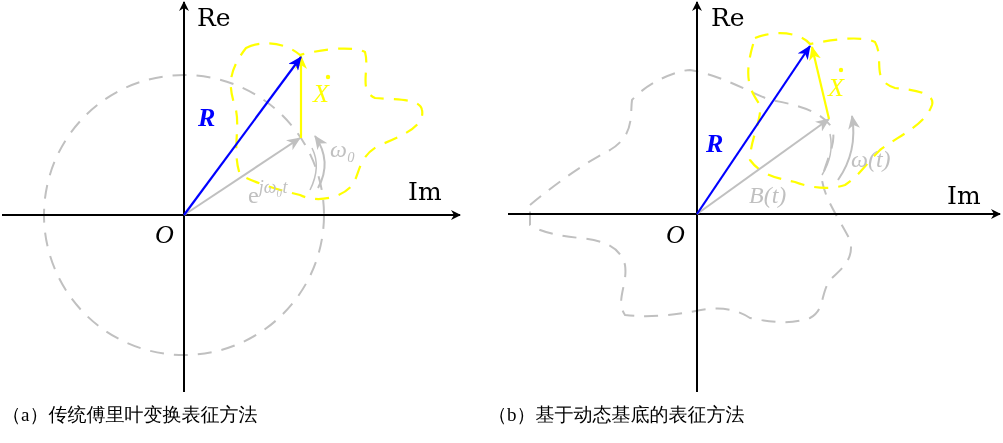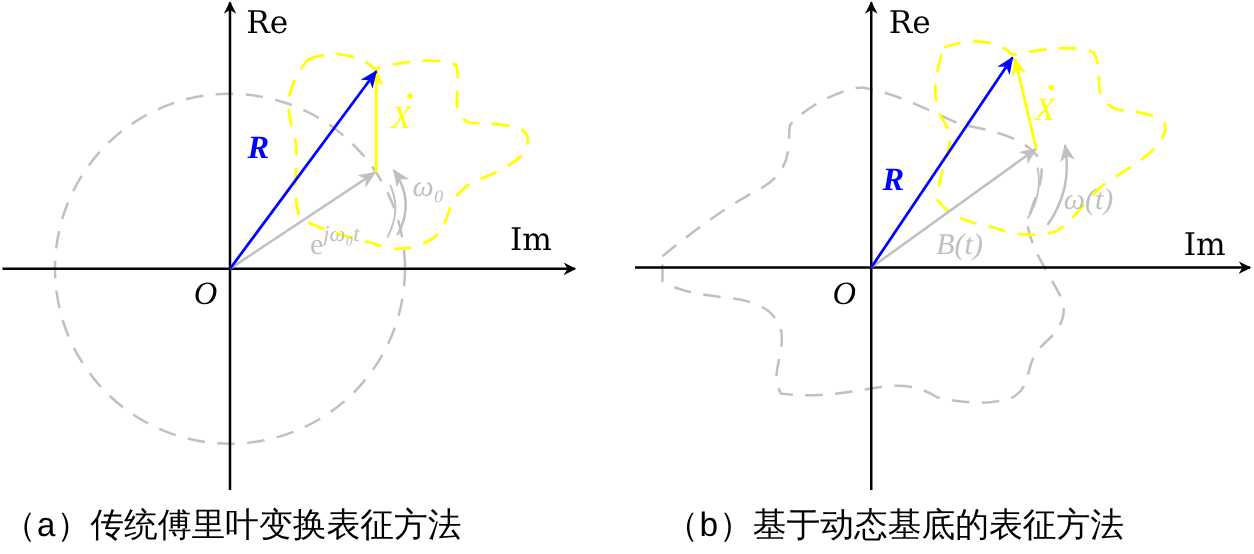--- a/index.html
+++ b/index.html
@@ -1,18 +1,18 @@
 <!DOCTYPE html>
 <html><head>
 <meta charset="utf-8">
 <style>
   html,body{margin:0;padding:0;background:#ffffff;}
   body{width:1003px;height:443px;position:relative;overflow:hidden;font-family:"DejaVu Serif","Liberation Serif",serif;}
   svg{position:absolute;left:0;top:0;}
-  .cap{position:absolute;top:402px;font-family:Liberation Mono, monospace;font-size:27px;color:#000;white-space:nowrap;letter-spacing:0px;}
+  .cap{position:absolute;top:402px;font-family:Liberation Serif, serif;font-size:19px;color:#000;white-space:nowrap;letter-spacing:0px;}
 </style>
 </head>
 <body>
 
 <svg width="1003" height="443" viewBox="0 0 1003 443" xmlns="http://www.w3.org/2000/svg">
   <defs>
     <marker id="ah-black" markerWidth="10" markerHeight="10" refX="9" refY="5" orient="auto" markerUnits="userSpaceOnUse">
       <path d="M0,0 L10,5 L0,10 L3,5 Z" fill="#000"></path>
     </marker>
     <marker id="ah-blue" markerWidth="14" markerHeight="12" refX="13" refY="6" orient="auto" markerUnits="userSpaceOnUse">
@@ -77,13 +77,13 @@
   <text x="947" y="204" font-family="DejaVu Serif, Liberation Serif, serif" font-size="25" fill="#000">Im</text>
   <text x="666" y="243" font-family="Liberation Serif, DejaVu Serif, serif" font-size="26" font-style="italic" fill="#000">O</text>
   <text x="706" y="152" font-family="Liberation Serif, DejaVu Serif, serif" font-size="26" font-style="italic" font-weight="bold" fill="#0000ff">R</text>
   <text x="828" y="96" font-family="Liberation Serif, DejaVu Serif, serif" font-size="26" font-style="italic" fill="#ffff00">X</text>
   <circle cx="841" cy="70" r="2.2" fill="#ffff00"></circle>
   <text x="851" y="167" font-family="Liberation Serif, DejaVu Serif, serif" font-size="24" font-style="italic" fill="#c0c0c0">ω(t)</text>
   <text x="749" y="203" font-family="Liberation Serif, DejaVu Serif, serif" font-size="24" font-style="italic" fill="#c0c0c0">B(t)</text>
 </svg>
 
 <div class="cap" style="left:2px;">（a）传统傅里叶变换表征方法</div>
-<div class="cap" style="left:532px;">（b）基于动态基底的表征方法</div>
+<div class="cap" style="left:488px;">（b）基于动态基底的表征方法</div>
 
 </body></html>

